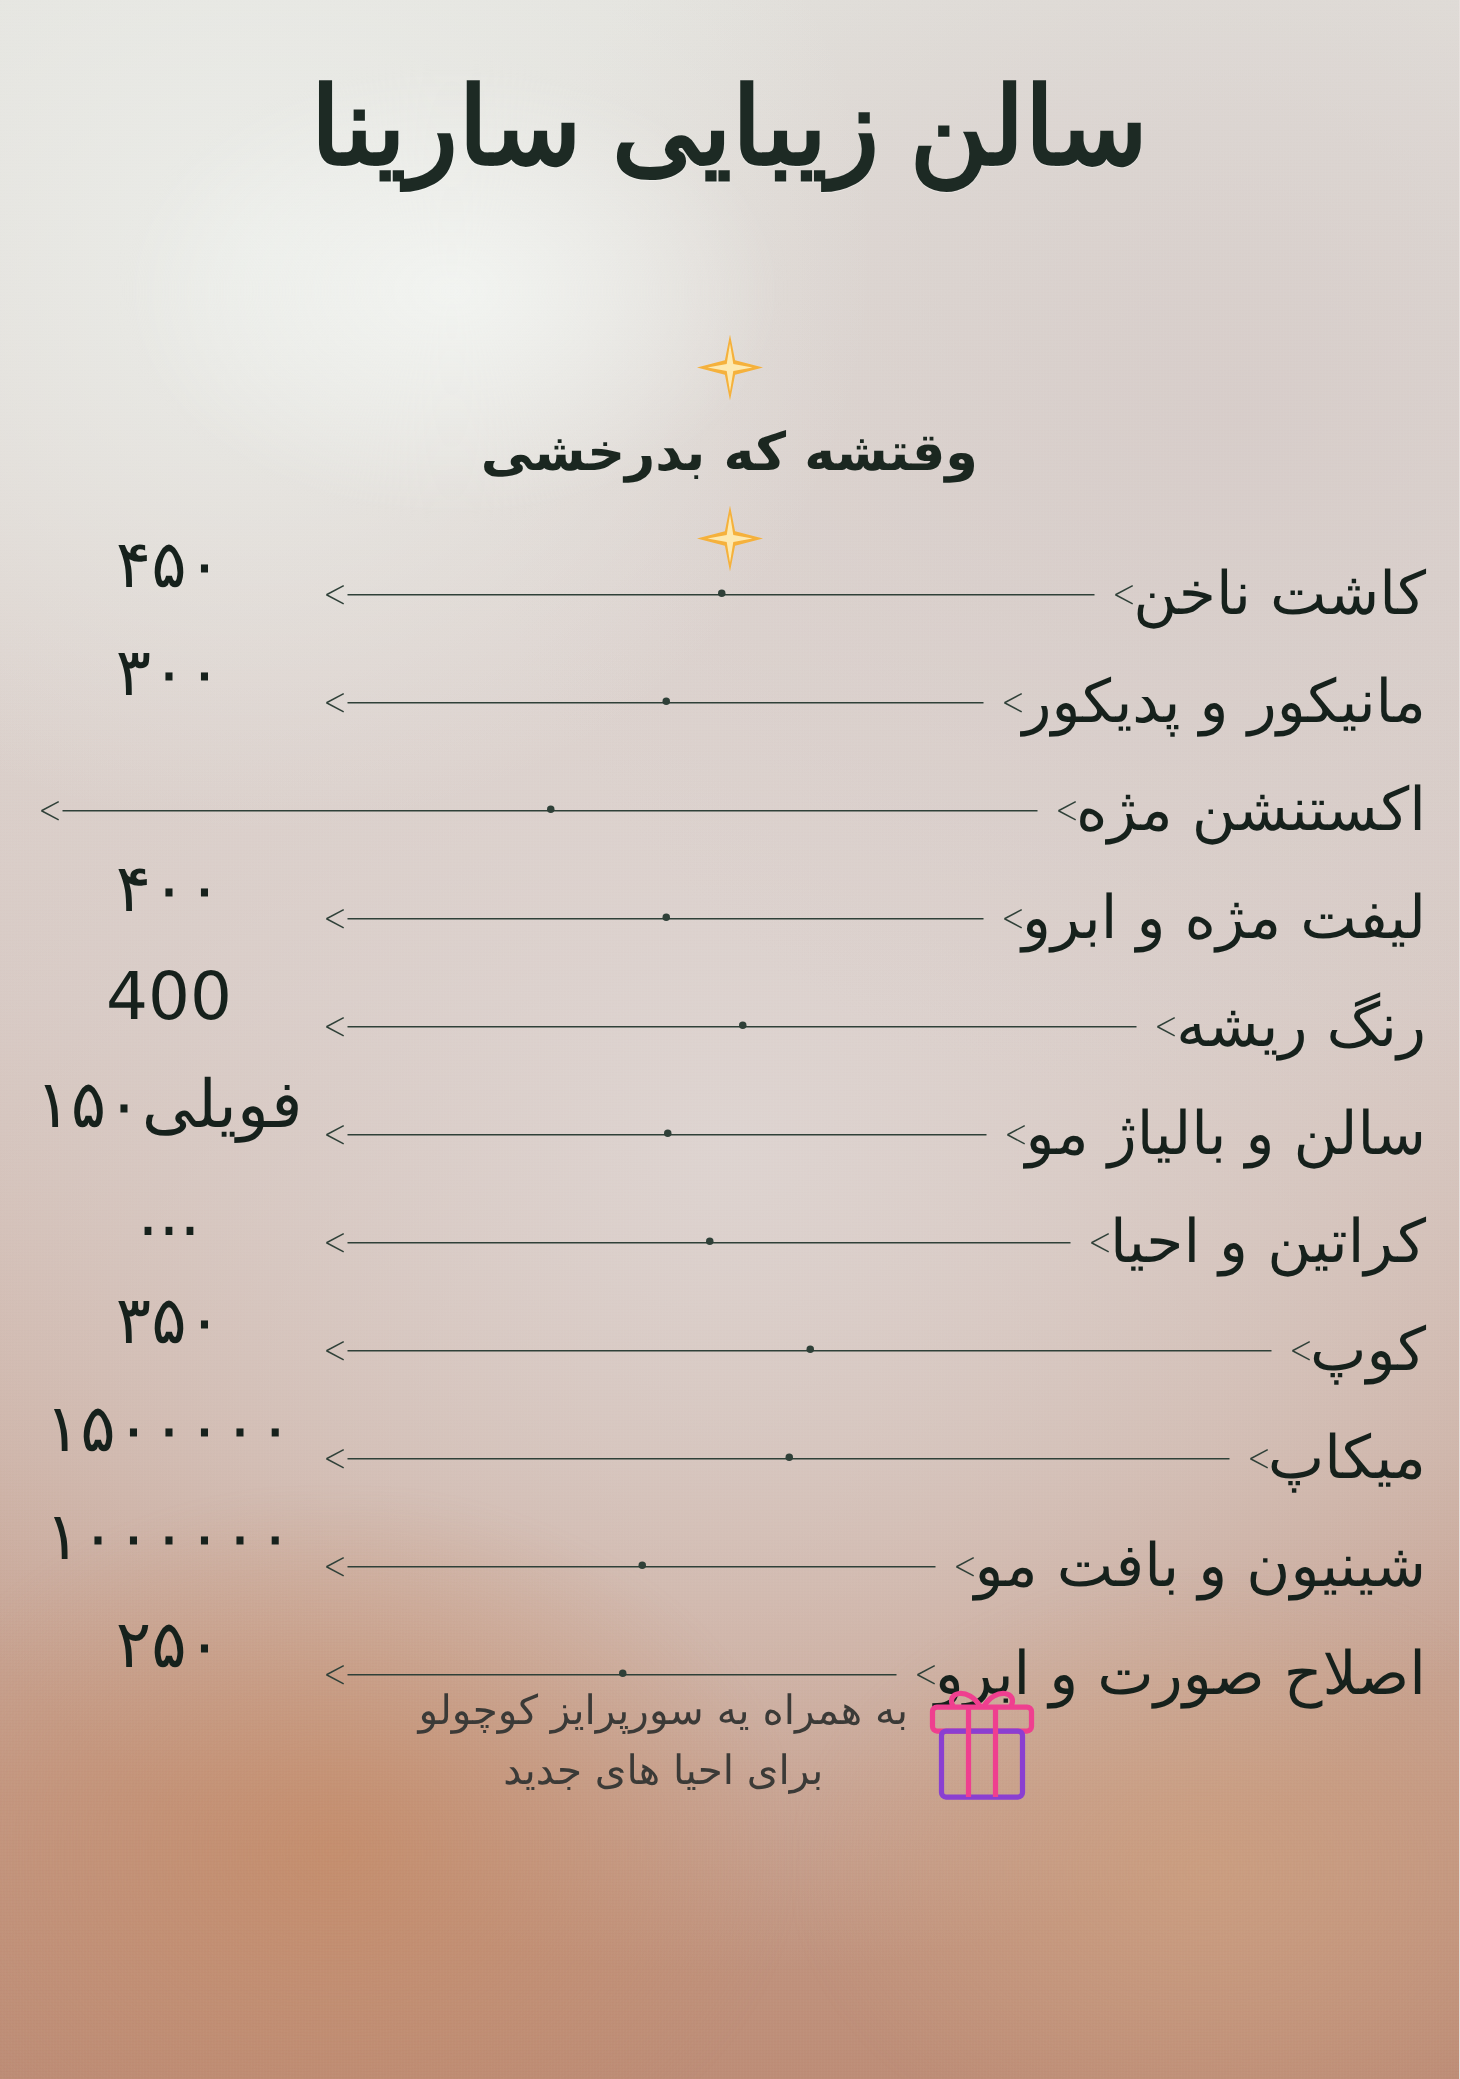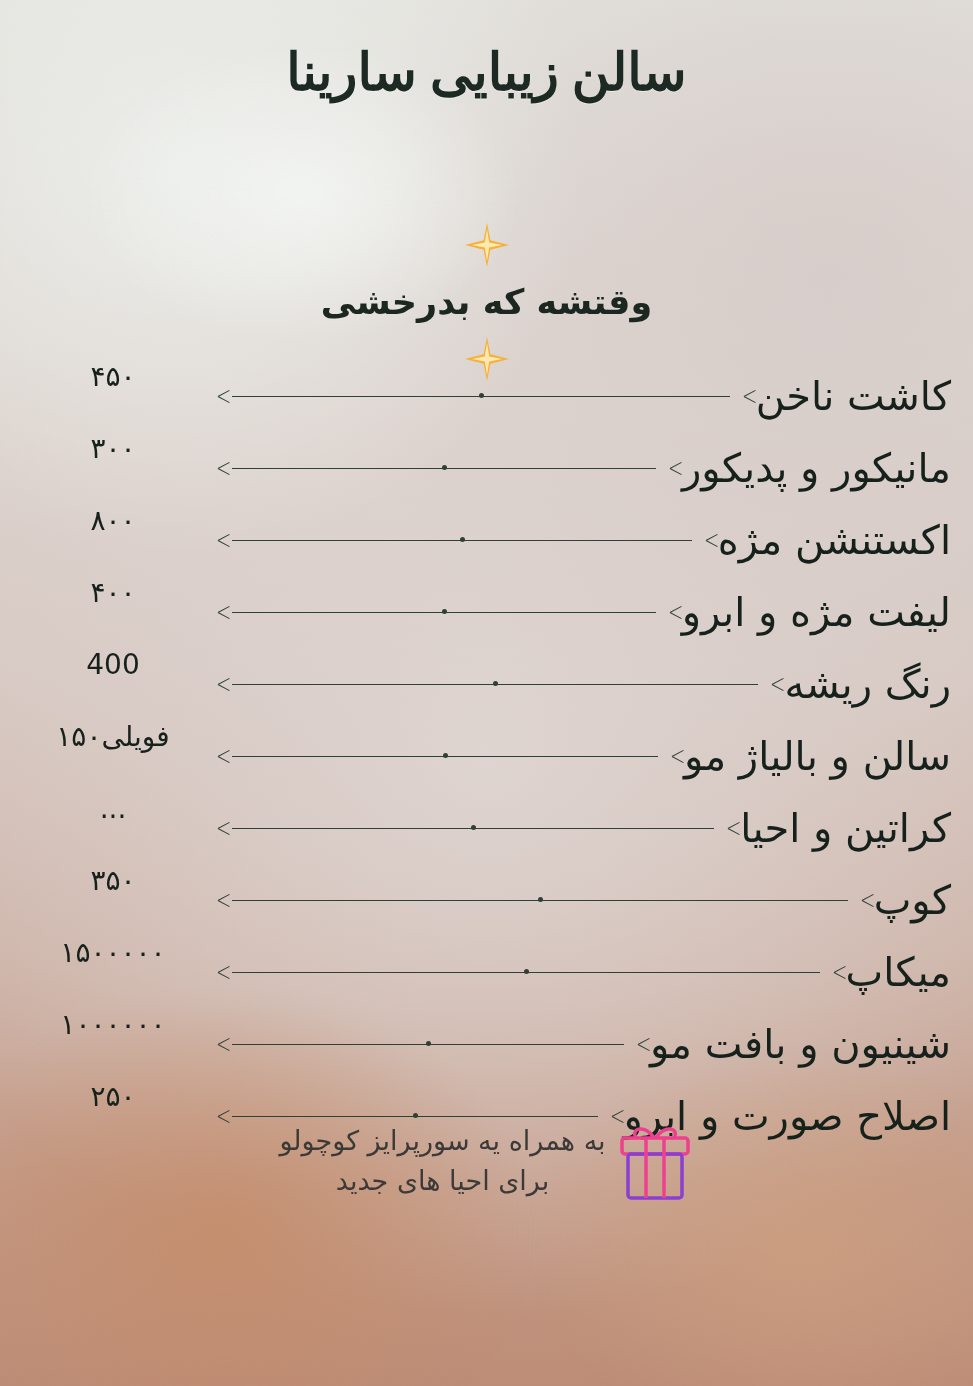--- a/index.html
+++ b/index.html
@@ -75,23 +75,23 @@
     height: 100%;
   }
 
   
   .salon-title {
     position: absolute;
     top: 40px;
     right: 0;
     left: 0;
     text-align: center;
-    font-family: Liberation Serif, serif;
+    font-family: Liberation Sans, sans-serif;
     font-weight: bold;
-    font-size: 52px;
+    font-size: 72px;
     line-height: 1.25;
     color: #1d2a24;
     letter-spacing: 1px;
     direction: rtl;
     text-shadow: 0 1px 0 rgba(255,255,255,0.35);
   }
 
   
   .tagline-row {
     position: absolute;
@@ -197,21 +197,21 @@
   }
   .connector .arrow-l::before { transform: rotate(28deg); transform-origin: left center; }
   .connector .arrow-l::after  { transform: rotate(-28deg); transform-origin: left center; }
   .connector .arrow-r::before { transform: rotate(152deg); transform-origin: right center; left: auto; right: 0; }
   .connector .arrow-r::after  { transform: rotate(-152deg); transform-origin: right center; left: auto; right: 0; }
 
   .price {
     flex: 0 0 auto;
     min-width: 190px;
     font-family: "DejaVu Sans", sans-serif;
-    font-size: 28px;
+    font-size: 44px;
     color: #16211c;
     text-align: center;
     white-space: nowrap;
     direction: rtl;
   }
 
   
   .footer {
     position: absolute;
     top: 1118px;
@@ -294,21 +294,20 @@
       </div>
 
       <div class="row">
         <div class="service">اکستنشن مژه</div>
         <div class="connector">
           <span class="arrow-l"></span>
           <span class="line"></span>
           <span class="dot"></span>
           <span class="arrow-r"></span>
         </div>
-        <div class="price">۸۰۰</div>
       </div>
 
       <div class="row">
         <div class="service">لیفت مژه و ابرو</div>
         <div class="connector">
           <span class="arrow-l"></span>
           <span class="line"></span>
           <span class="dot"></span>
           <span class="arrow-r"></span>
         </div>

